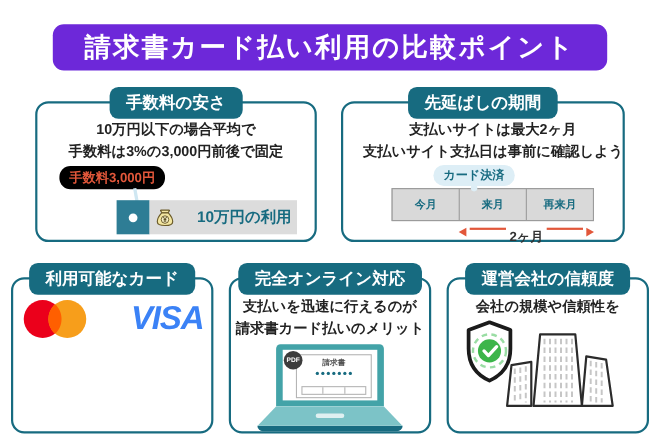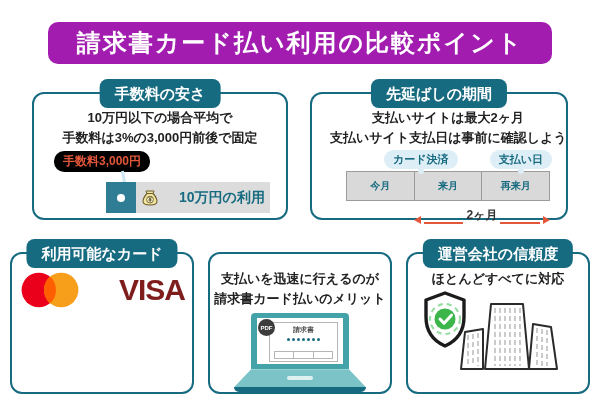--- a/index.html
+++ b/index.html
@@ -4,21 +4,21 @@
 <style>
   * { margin:0; padding:0; box-sizing:border-box; }
   html,body { width:600px; height:400px; }
   body {
     background:#ffffff;
     font-family:"Liberation Sans","DejaVu Sans",sans-serif;
     overflow:hidden;
   }
   .banner {
     width:504px; height:42px; margin:22px auto 0;
-    background:#a21caf; border-radius:10px;
+    background:#6d28d9; border-radius:10px;
     color:#fff; font-size:24px; font-weight:bold; letter-spacing:2px;
     display:flex; align-items:center; justify-content:center; white-space:nowrap;
   }
   .row { display:flex; justify-content:center; }
   .row1 { gap:22px; margin-top:28px; }
   .row2 { gap:14px; margin-top:32px;align-items:flex-end; }
   .card {
     position:relative; background:#fff;
     border:2px solid #176b80; border-radius:12px;
   }
@@ -44,47 +44,47 @@
   }
   .fee-tail { position:absolute; left:68px; top:20px; width:3px; height:12px; background:#cfe7f2; transform:rotate(-10deg); }
   .fee-bar { position:absolute; left:52px; right:0; top:31px; height:31px; display:flex; }
   .fee-seg { width:30px; background:#2e7d95; display:flex; align-items:center; justify-content:center; }
   .fee-dot { width:8px; height:8px; border-radius:50%; background:#fff; }
   .fee-usage {
     flex:1; background:#dcdcdc; display:flex; align-items:center; justify-content:center; gap:20px;
     color:#176b80; font-size:14px; font-weight:bold; white-space:nowrap;
   }
   
-  .defer-visual { position:relative; margin:2px 16px 0; }
+  .defer-visual { position:relative; margin:2px 26px 0; }
   .marker-row { position:relative; height:21px; }
   .marker {
     position:absolute; background:#ddeef6; color:#176b80;
     font-size:11px; font-weight:bold; padding:2px 9px; border-radius:10px; white-space:nowrap;
   }
   .marker::after {
     content:""; position:absolute; left:50%; bottom:-5px; transform:translateX(-50%);
     width:6px; height:6px; border-radius:50%; background:#ddeef6;
   }
   .marker-left { left:38px; }
   .marker-right { right:-2px; }
   .timeline { display:flex; height:30px; border:1px solid #9b9b9b; background:#9b9b9b; gap:1px; }
   .tl-cell {
     flex:1; background:#d9d9d9; display:flex; align-items:center; justify-content:center;
     color:#176b80; font-size:10px; font-weight:bold;
   }
   .span-row {
-    display:flex; align-items:flex-end; gap:3px; margin-top:6px; margin-left:33.3%;
+    display:flex; align-items:flex-start; gap:3px; margin-top:6px; margin-left:33.3%;
     color:#333; font-size:12px; font-weight:bold; white-space:nowrap;
   }
   .arrow-line { flex:1; height:2px; background:#e2573a; }
   .ah-l { width:0; height:0; border-top:4px solid transparent; border-bottom:4px solid transparent; border-right:7px solid #e2573a; }
   .ah-r { width:0; height:0; border-top:4px solid transparent; border-bottom:4px solid transparent; border-left:7px solid #e2573a; }
   
   .logo-row { display:flex; align-items:center; justify-content:center; gap:16px; margin-top:16px; }
-  .visa-text { color:#7f1d1d; font-size:30px; font-weight:bold; letter-spacing:-1px;margin-left:22px; }
+  .visa-text { color:#3b82f6; font-size:30px; font-weight:bold; font-style:italic; letter-spacing:-1px;margin-left:22px; }
   
   .laptop { margin-top:4px; display:flex; flex-direction:column; align-items:center; }
   .lt-screen { width:98px; height:56px; background:#43a3a8; border-radius:4px 4px 0 0; padding:5px 6px; }
   .lt-display { width:100%; height:100%; background:#fff; position:relative; }
   .lt-doc { position:absolute; left:12px; top:4px; right:5px; bottom:2px; background:#fff; border:1px solid #b5b5b5; }
   .lt-doc-title { text-align:center; font-size:7px; font-weight:bold; color:#555; margin-top:2px; }
   .lt-dots { display:flex; gap:2px; justify-content:center; margin-top:3px; }
   .lt-dots i { width:3px; height:3px; background:#176b80; border-radius:50%; }
   .lt-table { position:absolute; bottom:2px; left:4px; right:4px; height:8px; border:1px solid #b5b5b5; display:flex; }
   .lt-table i { flex:1; border-right:1px solid #b5b5b5; }
@@ -138,21 +138,20 @@
 
   <div class="card card-b">
     <div class="card-title">先延ばしの期間</div>
     <div class="body-text">
       <div>支払いサイトは最大2ヶ月</div>
       <div>支払いサイト支払日は事前に確認しよう</div>
     </div>
     <div class="defer-visual">
       <div class="marker-row">
         <div class="marker marker-left">カード決済</div>
-        <div class="marker marker-right">支払い日</div>
       </div>
       <div class="timeline">
         <div class="tl-cell">今月</div>
         <div class="tl-cell">来月</div>
         <div class="tl-cell">再来月</div>
       </div>
       <div class="span-row">
         <span class="ah-l"></span>
         <span class="arrow-line"></span>
         <span>2ヶ月</span>
@@ -172,20 +171,21 @@
       <svg width="62" height="40" viewBox="0 0 72 44">
         <circle cx="23" cy="22" r="20" fill="#eb001b"></circle>
         <circle cx="49" cy="22" r="20" fill="#f79e1b"></circle>
         <path d="M36 6.4 c4.2 3.6 6.9 9.1 6.9 15.6 s-2.7 12 -6.9 15.6 c-4.2 -3.6 -6.9 -9.1 -6.9 -15.6 s2.7 -12 6.9 -15.6 z" fill="#ff5f00"></path>
       </svg>
       <div class="visa-text">VISA</div>
     </div>
   </div>
 
   <div class="card card-s">
+    <div class="card-title">完全オンライン対応</div>
     <div class="body-text body-text-s">
       <div>支払いを迅速に行えるのが</div>
       <div>請求書カード払いのメリット</div>
     </div>
     <div class="laptop">
       <div class="lt-screen">
         <div class="lt-display">
           <div class="pdf-badge">PDF</div>
           <div class="lt-doc">
             <div class="lt-doc-title">請求書</div>
@@ -207,21 +207,21 @@
         </div>
       </div>
       <div class="lt-base"></div>
       <div class="lt-strip"></div>
     </div>
   </div>
 
   <div class="card card-s">
     <div class="card-title">運営会社の信頼度</div>
     <div class="body-text body-text-s">
-      <div>ほとんどすべてに対応</div>
+      <div>会社の規模や信頼性を</div>
     </div>
     <div class="trust-visual">
       <svg width="158" height="80" viewBox="0 0 158 80">
 
         <g stroke="#2b2b2b" stroke-width="2" fill="#ffffff" stroke-linejoin="round">
           <polygon points="46,42 64,39 64,79 42,79"></polygon>
           <polygon points="114,34 132,37 138,79 110,79"></polygon>
           <polygon points="72,14 104,14 110,79 66,79"></polygon>
         </g>
         <g stroke="#c6c6c6" stroke-width="1.8" stroke-dasharray="5 3">

